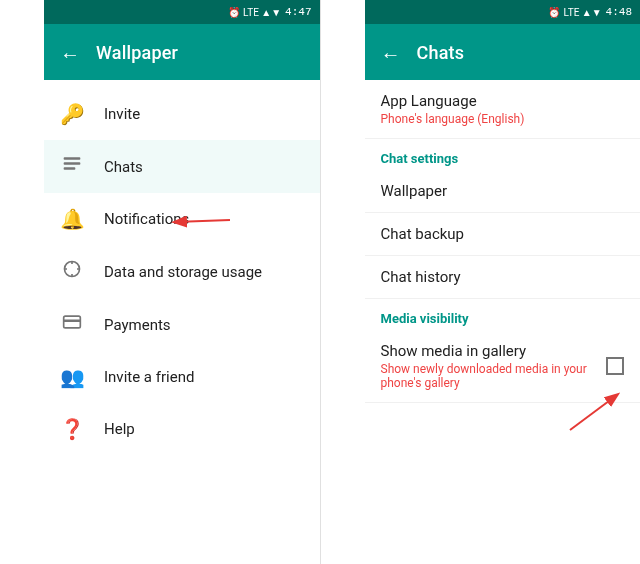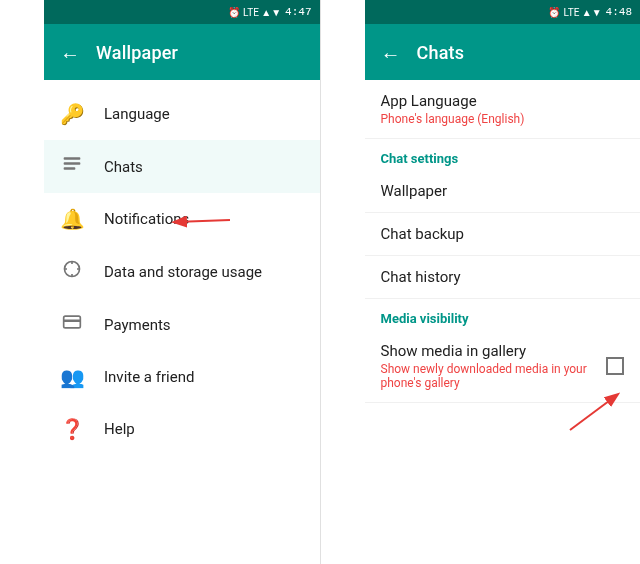--- a/index.html
+++ b/index.html
@@ -168,21 +168,21 @@
       <span>⏰ LTE ▲▼</span>
       <span class="time">4:47</span>
     </div>
     <div class="header">
       <span class="back-icon">←</span>
       <span class="title">Wallpaper</span>
     </div>
     <ul class="settings-list">
       <li class="settings-item">
         <span class="item-icon">🔑</span>
-        <span class="item-label">Language</span>
+        <span class="item-label">Invite</span>
       </li>
       <li class="settings-item active">
         <span class="item-icon">
           <svg width="20" height="20" viewBox="0 0 24 24" fill="#757575">
               <rect x="2" y="4" width="20" height="3" rx="1"></rect>
               <rect x="2" y="10" width="20" height="3" rx="1"></rect>
               <rect x="2" y="16" width="14" height="3" rx="1"></rect>
             </svg>
         </span>
         <span class="item-label">Chats</span>

